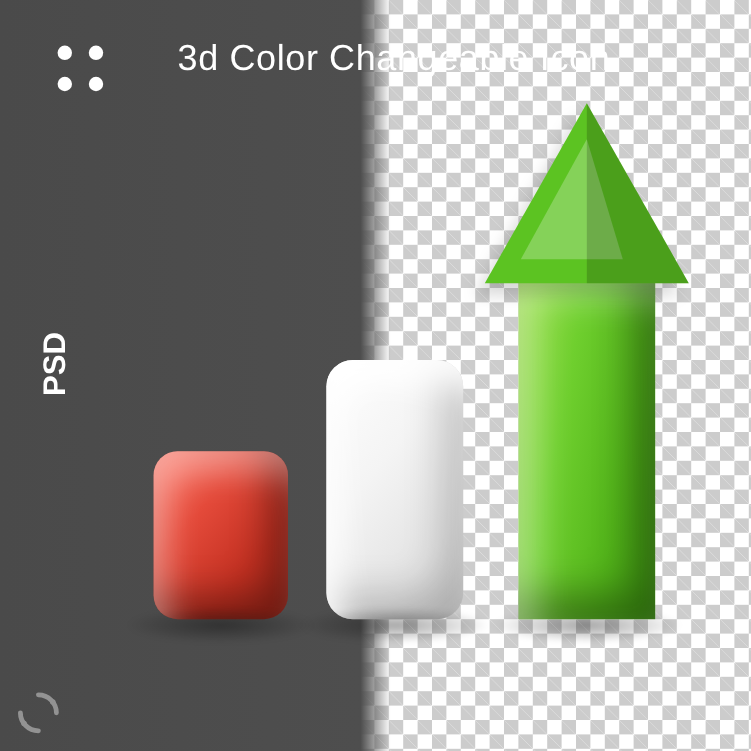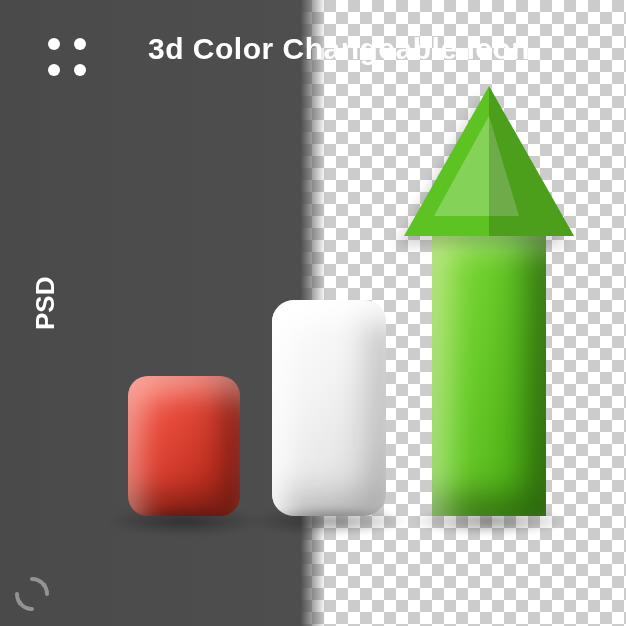--- a/index.html
+++ b/index.html
@@ -23,21 +23,21 @@
       inset: 0;
       background: linear-gradient(to right, #4a4a4a 0%, #4e4e4e 48%, rgba(78,78,78,0) 52%);
     }
 
     .title {
       position: absolute;
       top: 32px;
       left: 148px;
       color: #fff;
       font-size: 30px;
-      font-weight: bold;
+      font-weight: normal;
       letter-spacing: 0.5px;
       white-space: nowrap;
     }
 
     .dots {
       position: absolute;
       top: 38px;
       left: 48px;
       display: grid;
       grid-template-columns: repeat(2, 12px);

